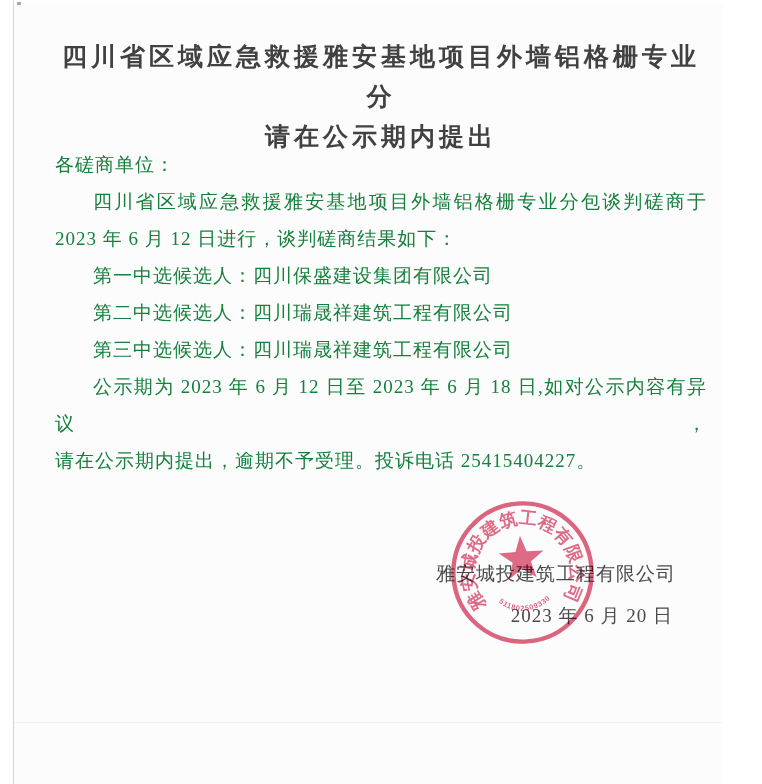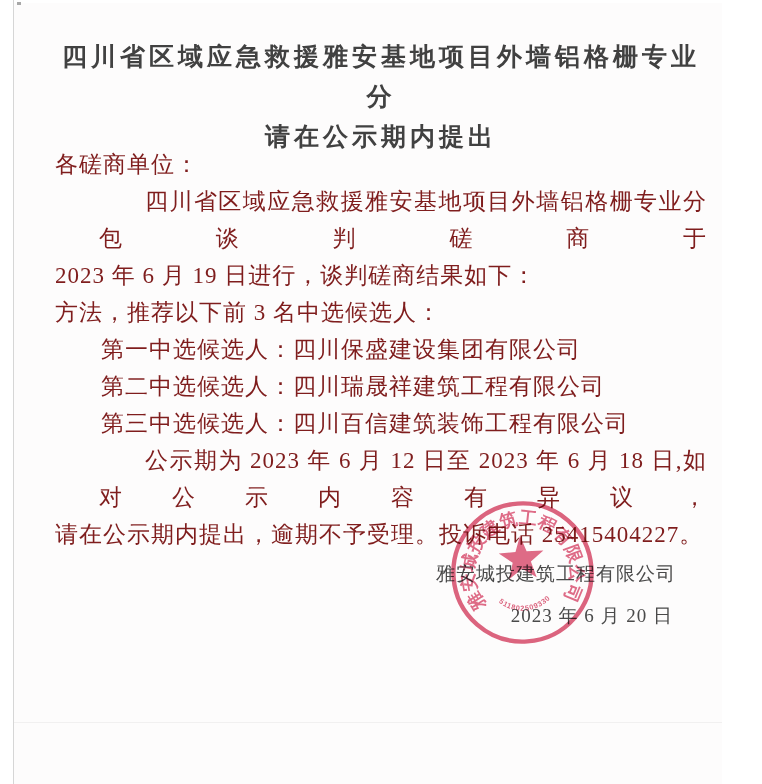--- a/index.html
+++ b/index.html
@@ -46,32 +46,31 @@
     font-weight: 700;
     font-size: 25px;
     line-height: 40px;
     letter-spacing: 4px;
     color: #414141;
   }
   .doc-body {
     position: absolute;
     left: 55px; top: 146px;
     width: 652px;
-    font-size: 23px;
+    font-size: 19px;
     line-height: 37px;
     letter-spacing: 1px;
-    color: #7f1d1d;
+    color: #15803d;
   }
   .doc-body .line { white-space: nowrap; }
   .doc-body .indent { text-indent: 2em; }
   .doc-body .stretch {
     white-space: normal;
     text-align: justify;
     text-align-last: justify;
-    margin-left: 44px;
   }
   .signature {
     position: absolute;
     left: 55px; top: 553px;
     width: 652px;
     padding-right: 0;
     box-sizing: border-box;
     text-align: right;
     font-size: 19px;
     line-height: 42px;
@@ -106,25 +105,24 @@
   <div class="scan-line-bottom"></div>
 
   <div class="doc-title">
     <div>四川省区域应急救援雅安基地项目外墙铝格栅专业分</div>
     <div>请在公示期内提出</div>
   </div>
 
   <div class="doc-body">
     <div class="line">各磋商单位：</div>
     <div class="line indent stretch">四川省区域应急救援雅安基地项目外墙铝格栅专业分包谈判磋商于</div>
-    <div class="line">2023 年 6 月 19 日进行，谈判磋商结果如下：</div>
-    <div class="line">方法，推荐以下前 3 名中选候选人：</div>
+    <div class="line">2023 年 6 月 12 日进行，谈判磋商结果如下：</div>
     <div class="line indent">第一中选候选人：四川保盛建设集团有限公司</div>
     <div class="line indent">第二中选候选人：四川瑞晟祥建筑工程有限公司</div>
-    <div class="line indent">第三中选候选人：四川百信建筑装饰工程有限公司</div>
+    <div class="line indent">第三中选候选人：四川瑞晟祥建筑工程有限公司</div>
     <div class="line indent stretch">公示期为 2023 年 6 月 12 日至 2023 年 6 月 18 日,如对公示内容有异议，</div>
     <div class="line">请在公示期内提出，逾期不予受理。投诉电话 25415404227。</div>
   </div>
 
   <div class="signature">
     <div class="sig-company">雅安城投建筑工程有限公司</div>
     <div class="sig-date">2023 年 6 月 20 日</div>
   </div>
 
   <svg class="stamp" viewBox="0 0 200 200" aria-hidden="true">

